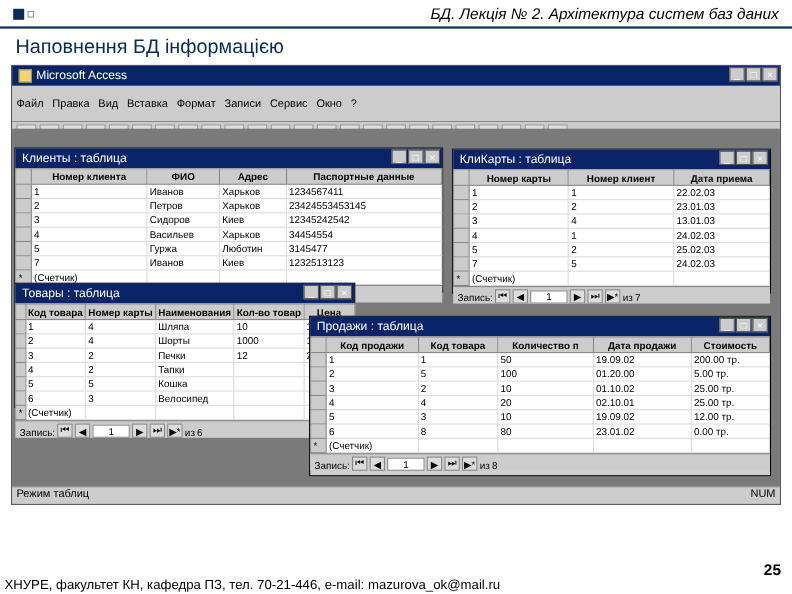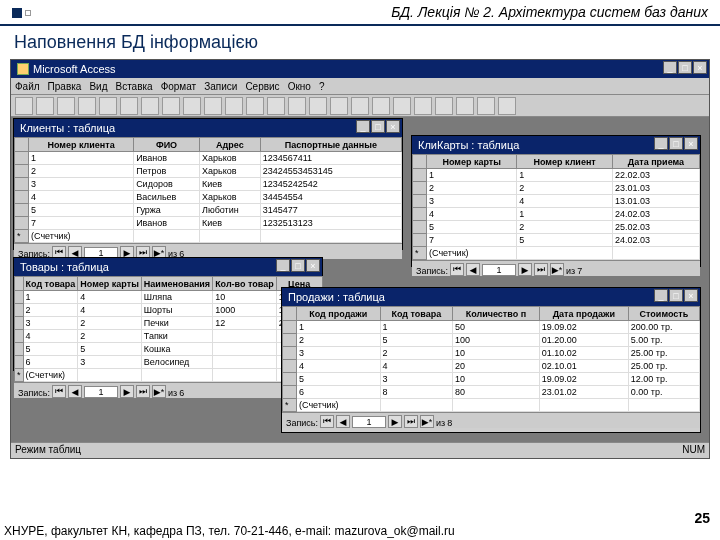--- a/index.html
+++ b/index.html
@@ -7,21 +7,21 @@
   .slide-header { padding: 4px 12px 2px; font-size: 14px; text-align: right; font-style: italic; }
   .slide-header .sq { display: inline-block; width: 10px; height: 10px; background: #0a2a5a; float: left; margin-top: 4px; }
   .slide-header .sq2 { display: inline-block; width: 6px; height: 6px; border: 1px solid #999; float: left; margin: 6px 0 0 3px; }
   .hr1 { border: none; border-top: 2px solid #0a2a5a; margin: 2px 0 0 0; }
   .slide-title { font-size: 18px; color: #0a2a5a; padding: 6px 14px 6px; }
   .access-wrap { margin: 0 10px; border: 1px solid #555; height: 400px; position: relative; background: #bfbfbf; overflow: hidden; }
   .titlebar { background: linear-gradient(#0a246a,#0a246a); color: #fff; height: 18px; font-size: 11px; padding: 2px 6px; display: flex; align-items: center; }
   .titlebar .icon { width: 12px; height: 12px; background: #ffd070; border: 1px solid #7a5; margin-right: 4px; }
   .winbtns { position: absolute; right: 2px; top: 1px; display: flex; gap: 1px; }
   .winbtn { width: 14px; height: 13px; background: #ccc; border: 1px solid #555; font-size: 9px; display: flex; align-items: center; justify-content: center; }
-  .menubar { background: #ccc; height: 17px; font-size: 10px; display: flex; align-items: center; padding: 0 4px; gap: 8px; border-bottom: 1px solid #888; }
+  .menubar { background: #ccc; height: 33px; font-size: 10px; display: flex; align-items: center; padding: 0 4px; gap: 8px; border-bottom: 1px solid #888; }
   .toolbar { background: #ccc; height: 22px; display: flex; align-items: center; padding: 0 4px; gap: 3px; border-bottom: 1px solid #888; }
   .tbtn { width: 18px; height: 18px; background: #ddd; border: 1px solid #999; display: inline-block; }
   .mdi { position: absolute; top: 57px; left: 0; right: 0; bottom: 16px; background: #7a7a7a; }
   .subwin { position: absolute; background: #cfcfcf; border: 1px solid #000; }
   .subwin .titlebar { background: linear-gradient(#0a246a,#0a246a); }
   .subwin .winbtns { top: 1px; }
   .tbl { width: 100%; font-size: 9px; border-collapse: collapse; background: #fff; }
   .tbl th { background: #ccc; border: 1px solid #888; padding: 1px 2px; font-weight: bold; height: 14px; white-space: nowrap; overflow: hidden; }
   .tbl td { border: 1px solid #ddd; padding: 1px 2px; height: 13px; white-space: nowrap; overflow: hidden; }
   .rowhead { width: 14px; background: #ccc !important; border: 1px solid #888 !important; }
@@ -86,21 +86,21 @@
       <span class="tbtn"></span>
       <span class="tbtn"></span>
       <span class="tbtn"></span>
       <span class="tbtn"></span>
       <span class="tbtn"></span>
       <span class="tbtn"></span>
     </div>
 
   <div class="mdi">
 
-    <div class="subwin" style="left:2px;top:1px;width:390px;height:132px">
+    <div class="subwin" style="left:2px;top:17px;width:390px;height:132px">
       <div class="titlebar">
         <span>Клиенты : таблица</span>
         <div class="winbtns">
             <div class="winbtn">_</div>
             <div class="winbtn">□</div>
             <div class="winbtn">×</div>
           </div>
       </div>
       <table class="tbl" id="tbl-clients">
           <tbody>

